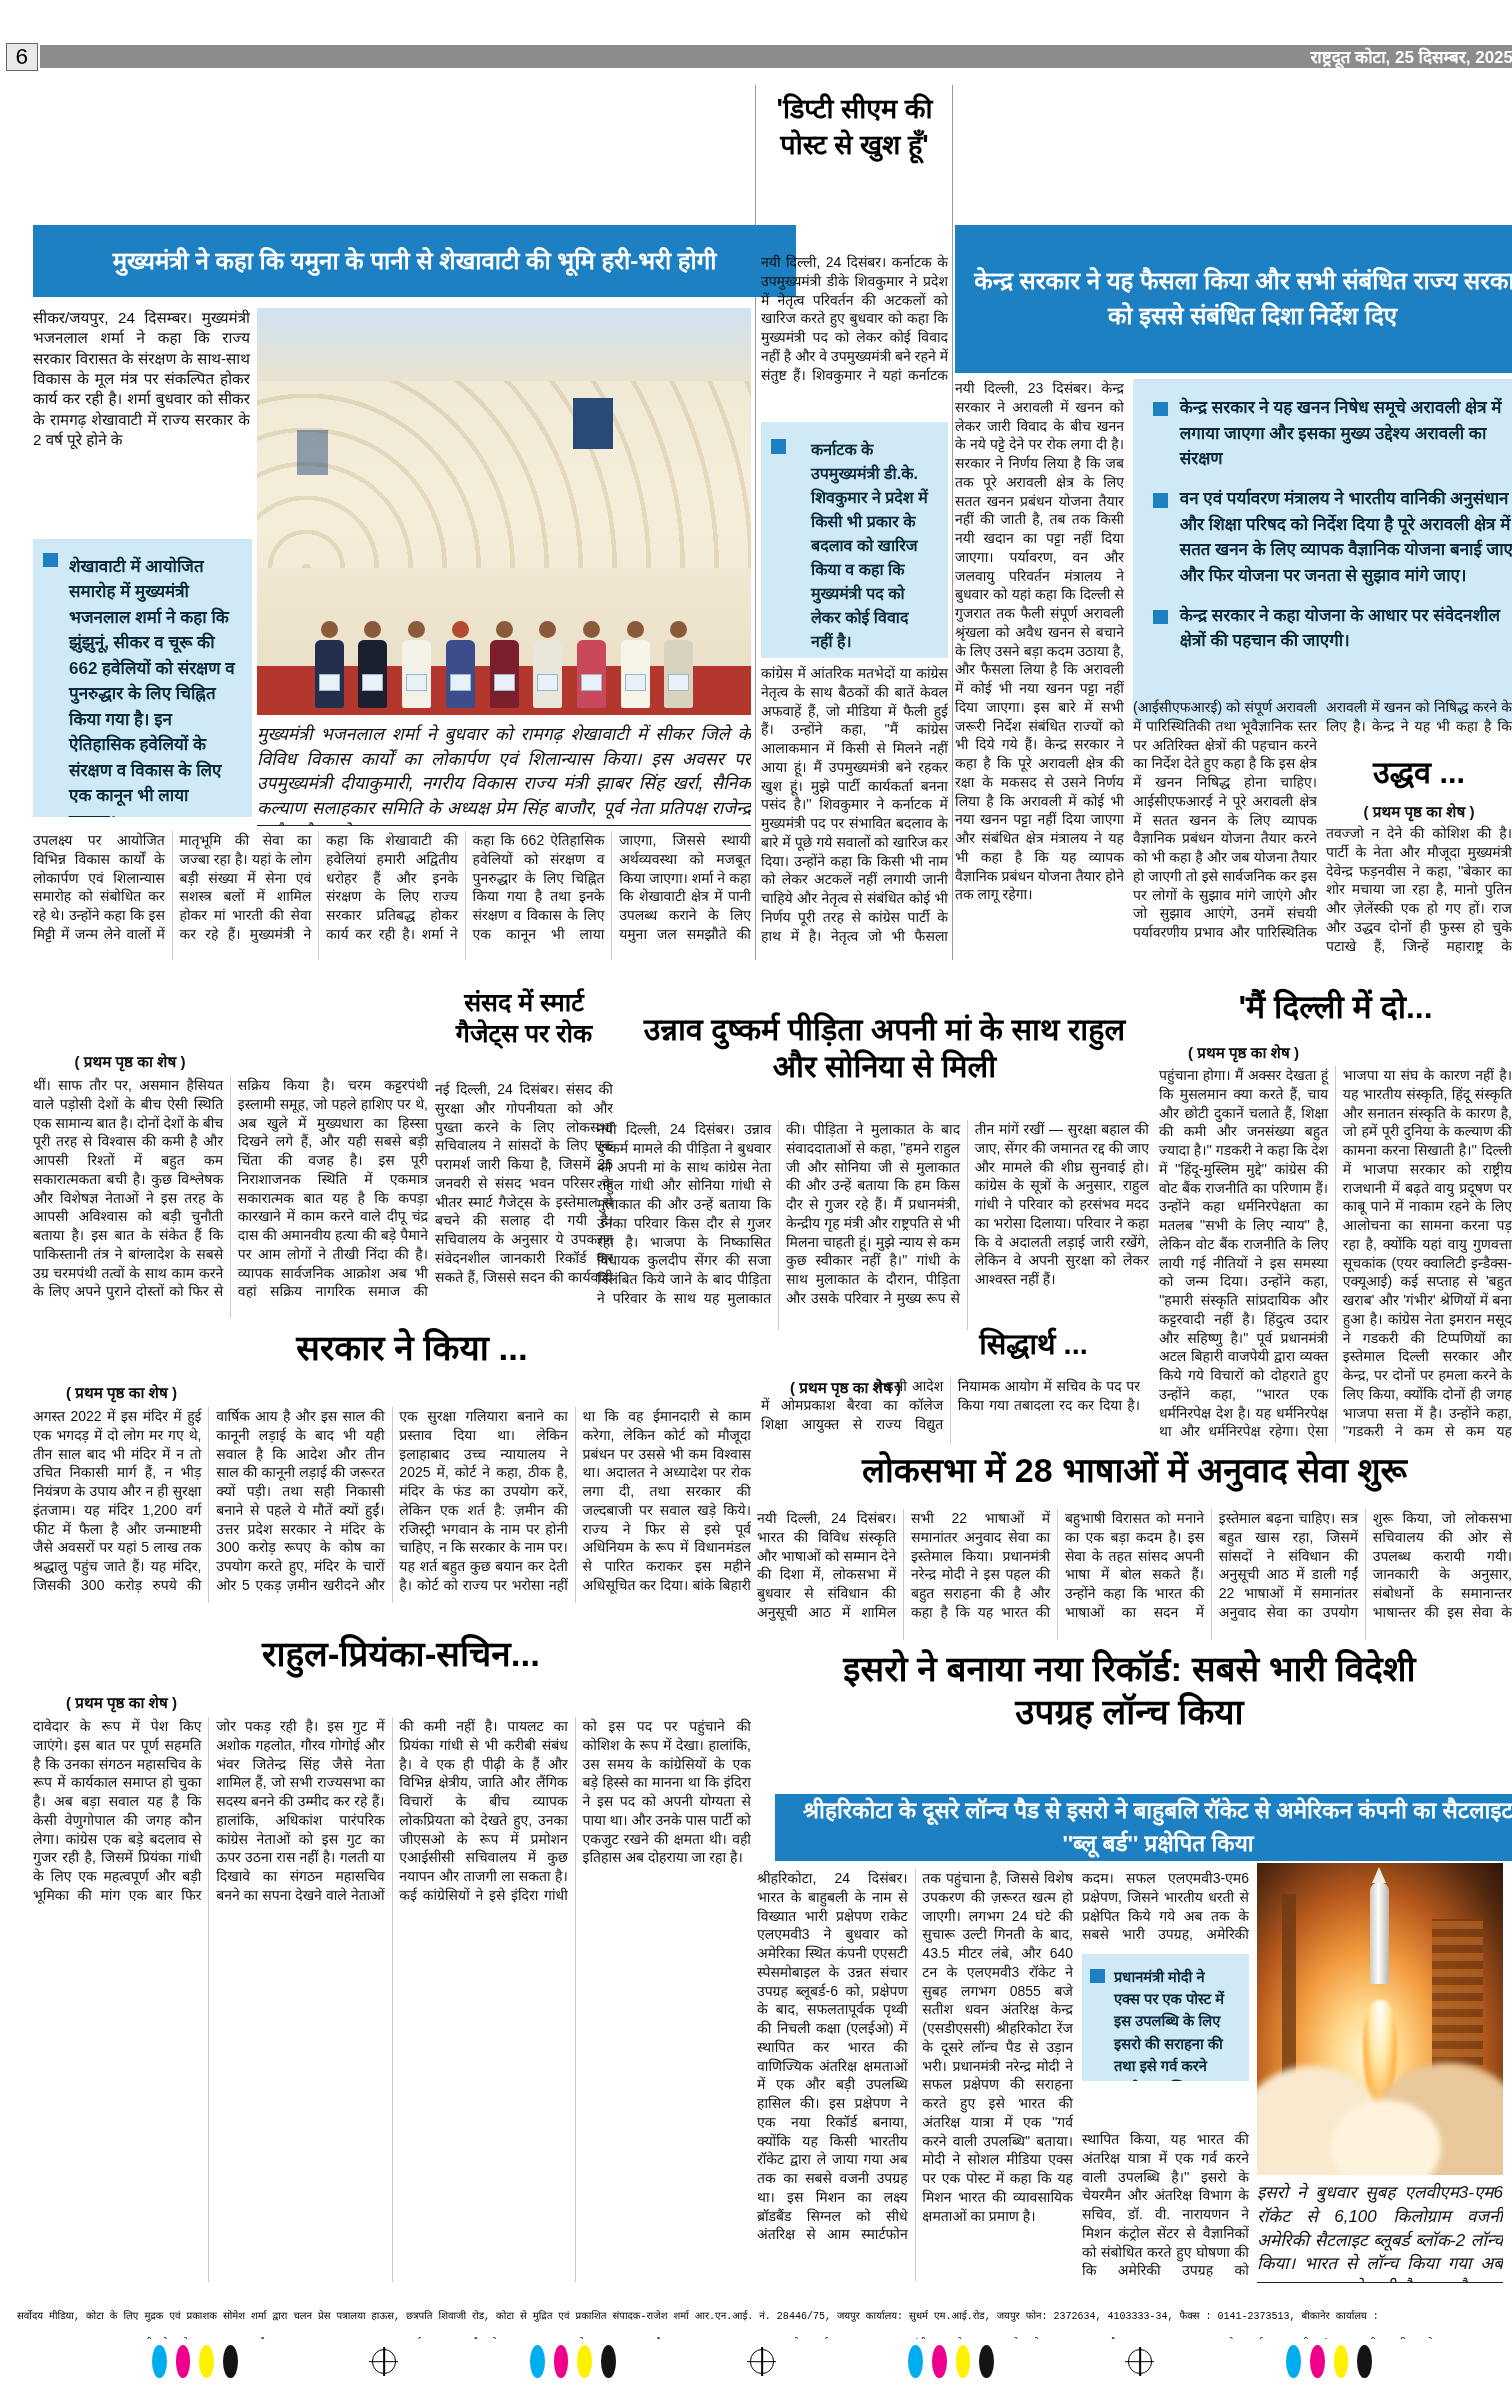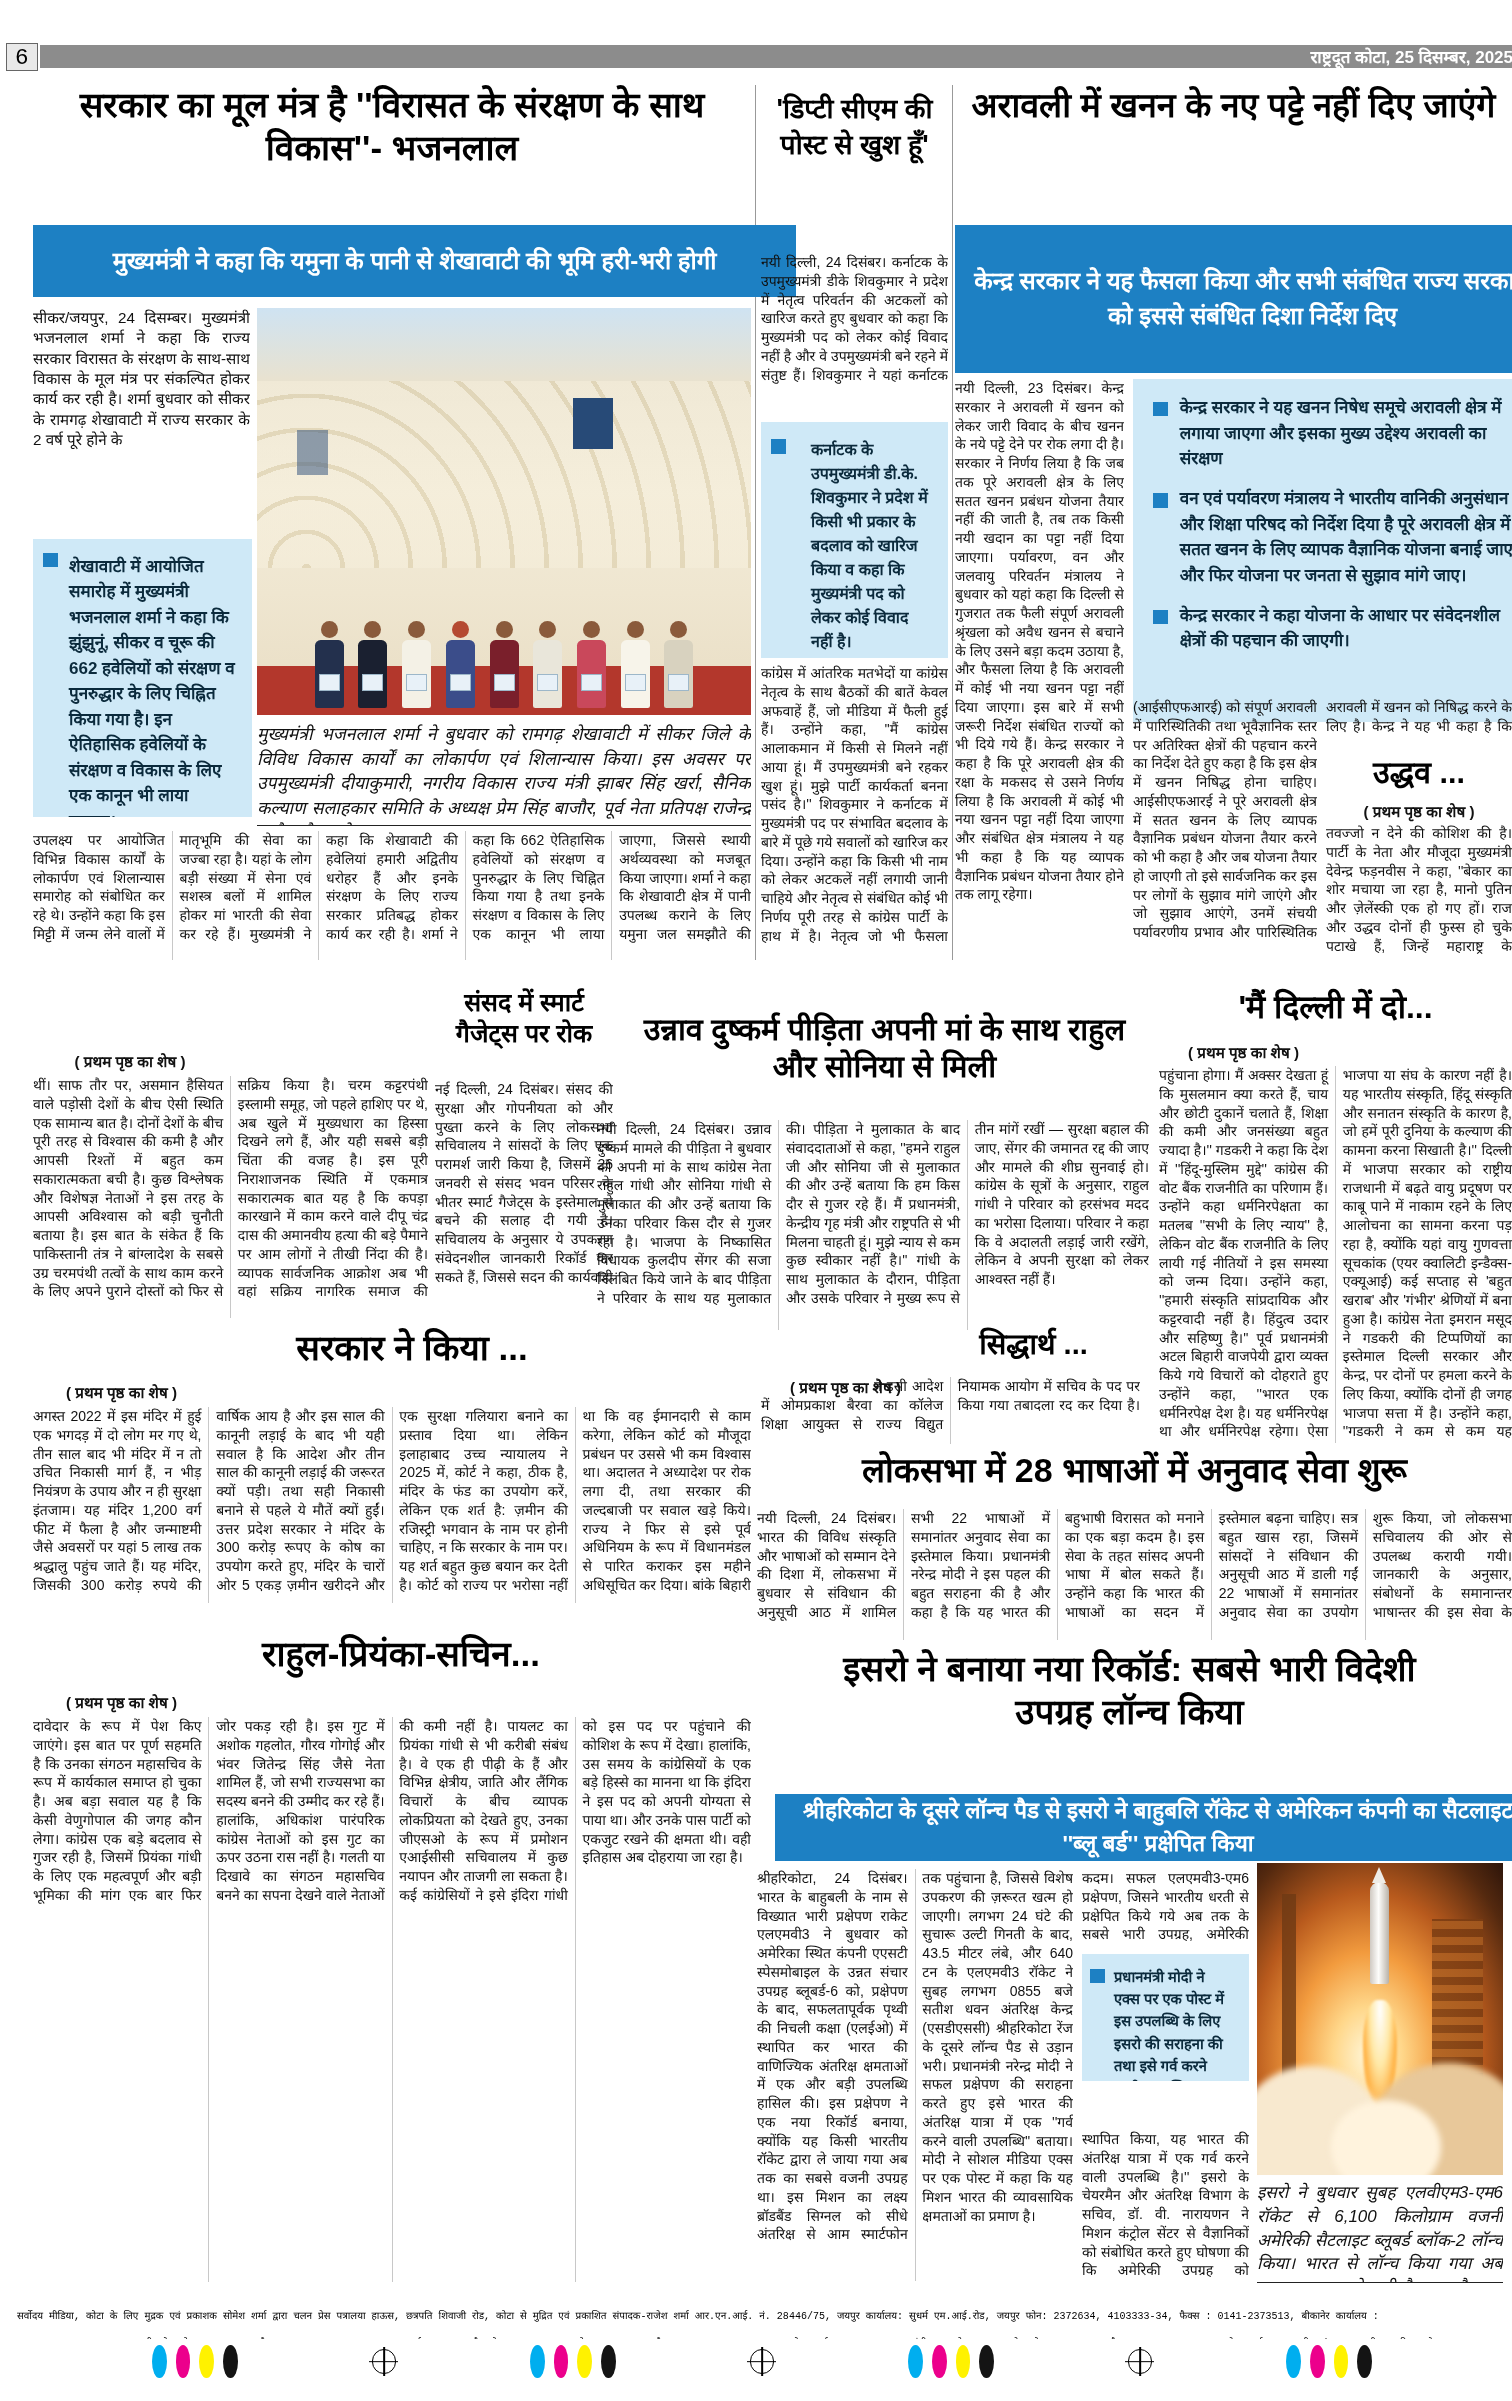--- a/index.html
+++ b/index.html
@@ -63,21 +63,20 @@
 <div id="page">
 
   <div class="abs pageno" style="left:5.6px;top:43px;width:30.5px;height:26px;">6</div>
   <div class="abs masthead-bar" style="left:40px;top:45px;width:1473px;height:22.6px;">
     <span>राष्ट्रदूत कोटा, 25 दिसम्बर, 2025</span>
   </div>
 
   <div class="abs vline" style="left:755px;top:85px;height:875px;"></div>
   <div class="abs vline" style="left:952px;top:85px;height:875px;"></div>
 
-  <div class="abs hl" style="left:33px;top:84px;width:718px;height:136px;font-size:35px;">सरकार का मूल मंत्र है ''विरासत के संरक्षण के साथ विकास''- भजनलाल</div>
   <div class="abs banner" style="left:33px;top:225px;width:718px;height:72px;font-size:24px;padding:0 22.6px;">मुख्यमंत्री ने कहा कि यमुना के पानी से शेखावाटी की भूमि हरी-भरी होगी</div>
   <div class="abs bodytxt" style="left:33px;top:308px;width:217px;height:225px;column-count:1;font-size:15.2px;">सीकर/जयपुर, 24 दिसम्बर। मुख्यमंत्री भजनलाल शर्मा ने कहा कि राज्य सरकार विरासत के संरक्षण के साथ-साथ विकास के मूल मंत्र पर संकल्पित होकर कार्य कर रही है। शर्मा बुधवार को सीकर के रामगढ़ शेखावाटी में राज्य सरकार के 2 वर्ष पूरे होने के</div>
 
   <div class="abs lightbox" style="left:33px;top:539px;width:219px;height:278px;">
     <div class="sqmark"></div>
     <div class="bx" style="padding-left:36px;">शेखावाटी में आयोजित समारोह में मुख्यमंत्री भजनलाल शर्मा ने कहा कि झुंझुनूं, सीकर व चूरू की 662 हवेलियों को संरक्षण व पुनरुद्धार के लिए चिह्नित किया गया है। इन ऐतिहासिक हवेलियों के संरक्षण व विकास के लिए एक कानून भी लाया जाएगा।</div>
   </div>
 
   <div class="abs photo palace" style="left:257px;top:308px;width:494px;height:407px;">
     <div class="arches"></div>
@@ -137,21 +136,20 @@
   <div class="abs bodytxt" style="left:33px;top:831px;width:718px;height:129px;column-count:5;">उपलक्ष्य पर आयोजित विभिन्न विकास कार्यों के लोकार्पण एवं शिलान्यास समारोह को संबोधित कर रहे थे। उन्होंने कहा कि इस मिट्टी में जन्म लेने वालों में मातृभूमि की सेवा का जज्बा रहा है। यहां के लोग बड़ी संख्या में सेना एवं सशस्त्र बलों में शामिल होकर मां भारती की सेवा कर रहे हैं। मुख्यमंत्री ने कहा कि शेखावाटी की हवेलियां हमारी अद्वितीय धरोहर हैं और इनके संरक्षण के लिए राज्य सरकार प्रतिबद्ध होकर कार्य कर रही है। शर्मा ने कहा कि 662 ऐतिहासिक हवेलियों को संरक्षण व पुनरुद्धार के लिए चिह्नित किया गया है तथा इनके संरक्षण व विकास के लिए एक कानून भी लाया जाएगा, जिससे स्थायी अर्थव्यवस्था को मजबूत किया जाएगा। शर्मा ने कहा कि शेखावाटी क्षेत्र में पानी उपलब्ध कराने के लिए यमुना जल समझौते की क्रियान्विति की जा रही है। उन्होंने विश्वास व्यक्त करते हुए कहा कि यमुना का पानी शेखावाटी पहुंचने पर यहां हर खेत को पानी मिलेगा और शौर्य व त्याग की यह भूमि हरी-भरी होगी। नगरीय विकास राज्य मंत्री (स्वतंत्र प्रभार) झाबर सिंह खर्रा ने कहा कि इस ऐतिहासिक निर्माण दिए। इसके अलावा शेखावाटी के विकास के लिए अनेक कार्य स्वीकृत किए जा सकेगा। कार्यक्रम में मुख्यमंत्री ने सीकर जिले के लिए 155 करोड़ रुपये से अधिक राशि के विकास कार्यों का शिलान्यास एवं लोकार्पण किया। इस अवसर पर सैनिक कल्याण सलाहकार समिति के अध्यक्ष प्रेम सिंह बाजौर, विधायक गोरधन, सुभाष मील, हरलाल सहारण, राजेन्द्र पारीक, पूर्व नेता प्रतिपक्ष राजेन्द्र राठौड़ सहित बड़ी संख्या में आमजन उपस्थित था।</div>
 
   <div class="abs hl" style="left:761px;top:91px;width:187px;height:150px;font-size:27px;line-height:1.35;">'डिप्टी सीएम की पोस्ट से खुश हूँ'</div>
   <div class="abs bodytxt" style="left:761px;top:253px;width:187px;height:165px;column-count:1;">नयी दिल्ली, 24 दिसंबर। कर्नाटक के उपमुख्यमंत्री डीके शिवकुमार ने प्रदेश में नेतृत्व परिवर्तन की अटकलों को खारिज करते हुए बुधवार को कहा कि मुख्यमंत्री पद को लेकर कोई विवाद नहीं है और वे उपमुख्यमंत्री बने रहने में संतुष्ट हैं। शिवकुमार ने यहां कर्नाटक भवन में पत्रकारों से बातचीत में कहा कि</div>
   <div class="abs lightbox" style="left:761px;top:422px;width:187px;height:236px;">
     <div class="sqmark" style="top:17px;"></div>
     <div class="bx" style="padding-left:50px;padding-top:16px;font-size:16px;">कर्नाटक के उपमुख्यमंत्री डी.के. शिवकुमार ने प्रदेश में किसी भी प्रकार के बदलाव को खारिज किया व कहा कि मुख्यमंत्री पद को लेकर कोई विवाद नहीं है।</div>
   </div>
   <div class="abs bodytxt" style="left:761px;top:664px;width:187px;height:296px;column-count:1;">कांग्रेस में आंतरिक मतभेदों या कांग्रेस नेतृत्व के साथ बैठकों की बातें केवल अफवाहें हैं, जो मीडिया में फैली हुई हैं। उन्होंने कहा, ''मैं कांग्रेस आलाकमान में किसी से मिलने नहीं आया हूं। मैं उपमुख्यमंत्री बने रहकर खुश हूं। मुझे पार्टी कार्यकर्ता बनना पसंद है।'' शिवकुमार ने कर्नाटक में मुख्यमंत्री पद पर संभावित बदलाव के बारे में पूछे गये सवालों को खारिज कर दिया। उन्होंने कहा कि किसी भी नाम को लेकर अटकलें नहीं लगायी जानी चाहिये और नेतृत्व से संबंधित कोई भी निर्णय पूरी तरह से कांग्रेस पार्टी के हाथ में है। नेतृत्व जो भी फैसला करेगा, उसे स्वीकार किया जाएगा। शिवकुमार ने दोहराया कि दिल्ली की उनकी यात्रा पूरी तरह से प्रशासनिक है, राजनीतिक नहीं। उन्होंने स्पष्ट किया कि वे सिंचाई और शहरी विकास सहित, राज्य से संबंधित मुद्दों पर केन्द्रीय मंत्रियों से मिलने के लिये दिल्ली आए हैं।</div>
 
-  <div class="abs hl" style="left:955px;top:85px;width:557px;height:130px;font-size:34px;">अरावली में खनन के नए पट्टे नहीं दिए जाएंगे</div>
   <div class="abs banner" style="left:955px;top:225px;width:557px;height:148px;font-size:24px;padding:0 19px;">केन्द्र सरकार ने यह फैसला किया और सभी संबंधित राज्य सरकारों को इससे संबंधित दिशा निर्देश दिए</div>
   <div class="abs bodytxt" style="left:955px;top:379px;width:169px;height:578px;column-count:1;">नयी दिल्ली, 23 दिसंबर। केन्द्र सरकार ने अरावली में खनन को लेकर जारी विवाद के बीच खनन के नये पट्टे देने पर रोक लगा दी है। सरकार ने निर्णय लिया है कि जब तक पूरे अरावली क्षेत्र के लिए सतत खनन प्रबंधन योजना तैयार नहीं की जाती है, तब तक किसी नयी खदान का पट्टा नहीं दिया जाएगा। पर्यावरण, वन और जलवायु परिवर्तन मंत्रालय ने बुधवार को यहां कहा कि दिल्ली से गुजरात तक फैली संपूर्ण अरावली श्रृंखला को अवैध खनन से बचाने के लिए उसने बड़ा कदम उठाया है, और फैसला लिया है कि अरावली में कोई भी नया खनन पट्टा नहीं दिया जाएगा। इस बारे में सभी जरूरी निर्देश संबंधित राज्यों को भी दिये गये हैं। केन्द्र सरकार ने कहा है कि पूरे अरावली क्षेत्र की रक्षा के मकसद से उसने निर्णय लिया है कि अरावली में कोई भी नया खनन पट्टा नहीं दिया जाएगा और संबंधित क्षेत्र मंत्रालय ने यह भी कहा है कि यह व्यापक वैज्ञानिक प्रबंधन योजना तैयार होने तक लागू रहेगा।</div>
   <div class="abs lightbox bullets" style="left:1133px;top:379px;width:379px;height:311px;padding:16px 14.7px;">
       <p>केन्द्र सरकार ने यह खनन निषेध समूचे अरावली क्षेत्र में लगाया जाएगा और इसका मुख्य उद्देश्य अरावली का संरक्षण</p>
       <p>वन एवं पर्यावरण मंत्रालय ने भारतीय वानिकी अनुसंधान और शिक्षा परिषद को निर्देश दिया है पूरे अरावली क्षेत्र में सतत खनन के लिए व्यापक वैज्ञानिक योजना बनाई जाए और फिर योजना पर जनता से सुझाव मांगे जाए।</p>
       <p>केन्द्र सरकार ने कहा योजना के आधार पर संवेदनशील क्षेत्रों की पहचान की जाएगी।</p>
     </div>
   <div class="abs bodytxt" style="left:1133px;top:698px;width:184px;height:260px;column-count:1;">(आईसीएफआरई) को संपूर्ण अरावली में पारिस्थितिकी तथा भूवैज्ञानिक स्तर पर अतिरिक्त क्षेत्रों की पहचान करने का निर्देश देते हुए कहा है कि इस क्षेत्र में खनन निषिद्ध होना चाहिए। आईसीएफआरई ने पूरे अरावली क्षेत्र में सतत खनन के लिए व्यापक वैज्ञानिक प्रबंधन योजना तैयार करने को भी कहा है और जब योजना तैयार हो जाएगी तो इसे सार्वजनिक कर इस पर लोगों के सुझाव मांगे जाएंगे और जो सुझाव आएंगे, उनमें संचयी पर्यावरणीय प्रभाव और पारिस्थितिक वहन क्षमता का आकलन कर, उसके आधार पर पारिस्थितिकीय रूप से संवेदनशील क्षेत्रों की पहचान की जाएगी। मंत्रालय ने यह भी कहा है कि केन्द्र की यह कवायद स्थानीय स्थलाकृति, पारिस्थितिकी और जैव विविधता को ध्यान में रखते हुए संपूर्ण</div>
   <div class="abs bodytxt" style="left:1326px;top:698px;width:186px;height:52px;column-count:1;">अरावली में खनन को निषिद्ध करने के लिए है। केन्द्र ने यह भी कहा है कि पहले से ही चल रही खदानों के लिए संबंधित राज्य सरकारें पर्यावरणीय सुरक्षा उपायों का कड़ाई से अनुपालन सुनिश्चित करेंगी और उच्चतम न्यायालय के आदेश के अनुरूप काम करेंगी।</div>
 

